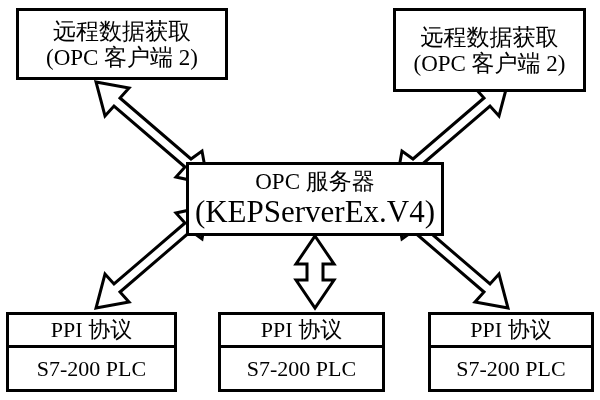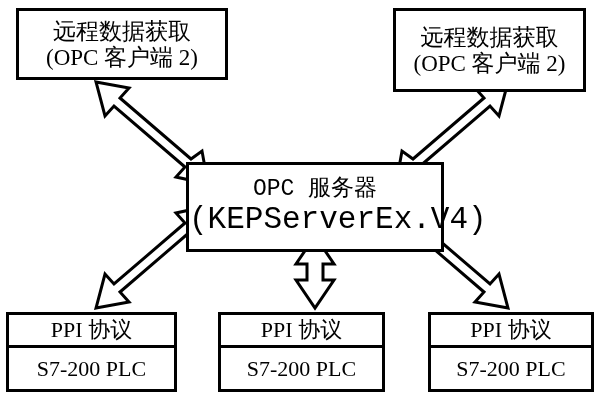--- a/index.html
+++ b/index.html
@@ -44,21 +44,21 @@
     left: 16px; top: 8px; width: 212px; height: 72px;
   }
   #client2 {
     left: 393px; top: 8px; width: 193px; height: 84px;
   }
   .client .line-1 { font-size: 23px; letter-spacing: 0px; padding-top: 1px; }
   .client .line-2 { font-size: 23px; letter-spacing: 0px; }
 
   
   #server {
-    left: 186px; top: 162px; width: 258px; height: 90px; font-family: Liberation Mono, monospace;
+    left: 186px; top: 162px; width: 258px; height: 74px;
   }
   #server .line-1 { font-size: 23px; }
   #server .line-2 { font-size: 31px; }
 
   
   .plc {
     padding: 0;
     justify-content: flex-start;
     text-align: center;
   }

